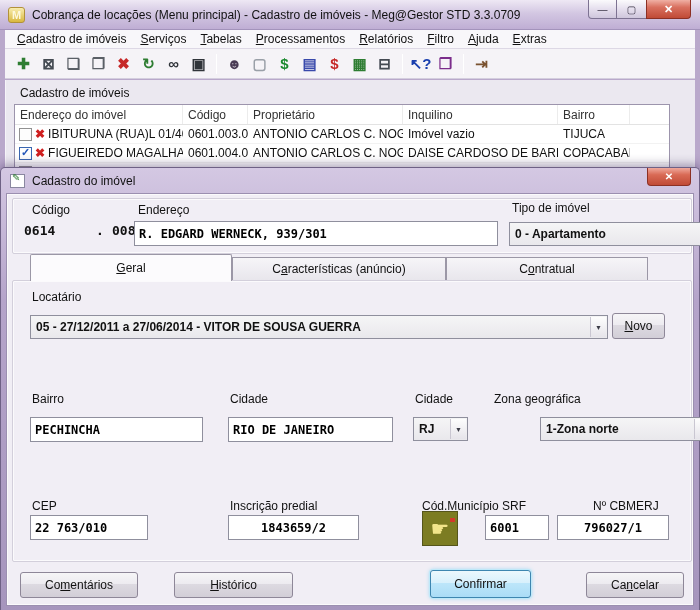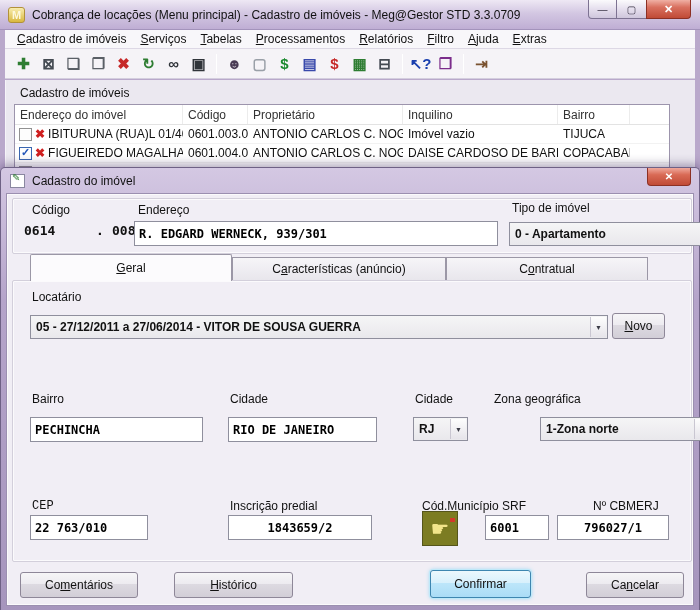--- a/index.html
+++ b/index.html
@@ -231,39 +231,39 @@
       <div class="combo mono" style="left:22px;top:120px;width:578px;height:24px;z-index:2;font-size:12px;">
         <span>05 - 27/12/2011 a 27/06/2014 - VITOR DE SOUSA GUERRA</span>
         <span class="arrow">▼</span>
       </div>
       <div class="btn" style="left:604px;top:118px;width:53px;height:26px;z-index:2;"><u>N</u>ovo</div>
 
       <span class="lbl" style="left:24px;top:197px;z-index:2;">Bairro</span>
       <div class="tinput" style="left:22px;top:222px;width:173px;height:25px;z-index:2;">PECHINCHA</div>
 
       <span class="lbl" style="left:222px;top:197px;z-index:2;">Cidade</span>
-      <div class="tinput" style="left:220px;top:222px;width:149px;height:25px;z-index:2;">RIO DE JANEIRO</div>
+      <div class="tinput" style="left:220px;top:222px;width:165px;height:25px;z-index:2;">RIO DE JANEIRO</div>
 
       <span class="lbl" style="left:407px;top:197px;z-index:2;">Cidade</span>
       <div class="combo mono" style="left:405px;top:222px;width:55px;height:24px;z-index:2;font-size:12px;">
         <span>RJ</span>
         <span class="arrow">▼</span>
       </div>
 
       <span class="lbl" style="left:486px;top:197px;z-index:2;">Zona geográfica</span>
       <div class="combo" style="left:484px;top:222px;width:172px;height:24px;z-index:2;margin-left:48px;">
         <span>1-Zona norte</span>
         <span class="arrow">▼</span>
       </div>
 
-      <span class="lbl" style="left:24px;top:304px;z-index:2;font-family:Liberation Mono, monospace;">CEP</span>
+      <span class="lbl" style="left:24px;top:304px;z-index:2;">CEP</span>
       <div class="tinput" style="left:22px;top:320px;width:118px;height:25px;z-index:2;">22 763/010</div>
 
       <span class="lbl" style="left:222px;top:304px;z-index:2;">Inscrição predial</span>
-      <div class="tinput center" style="left:220px;top:320px;width:144px;height:25px;z-index:2;">1843659/2</div>
+      <div class="tinput center" style="left:220px;top:320px;width:131px;height:25px;z-index:2;">1843659/2</div>
 
       <span class="lbl" style="left:414px;top:304px;z-index:2;">Cód.Município SRF</span>
       <div class="hand-btn" style="left:414px;top:316px;width:36px;height:35px;z-index:2;">
           <span>☛</span>
           <i></i>
         </div>
       <div class="tinput" style="left:477px;top:320px;width:64px;height:25px;z-index:2;">6001</div>
 
       <span class="lbl" style="left:551px;top:304px;z-index:2;margin-left:34px;">Nº CBMERJ</span>
       <div class="tinput center" style="left:549px;top:320px;width:112px;height:25px;z-index:2;">796027/1</div>

